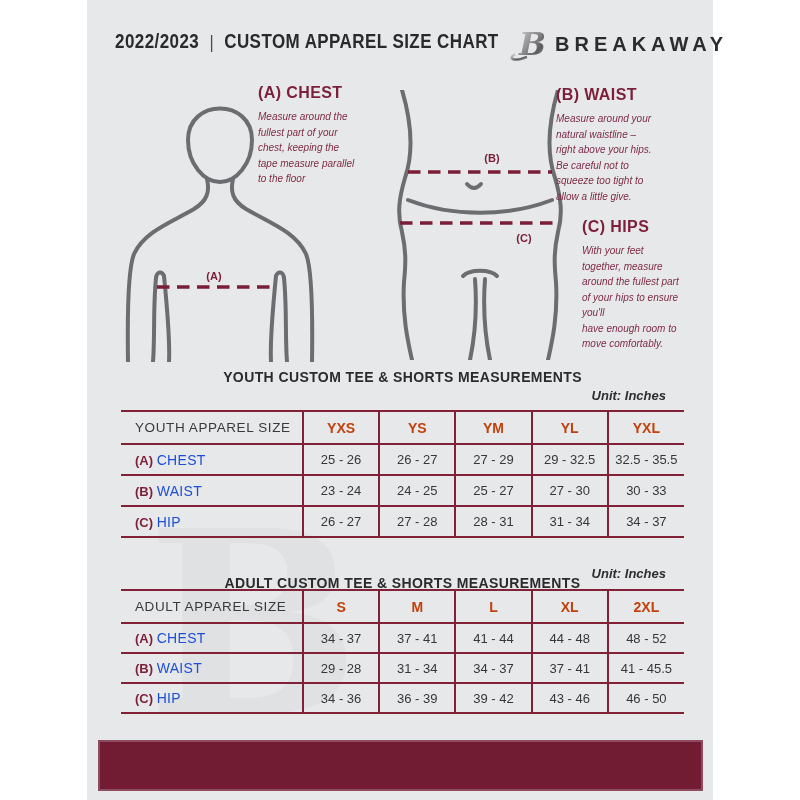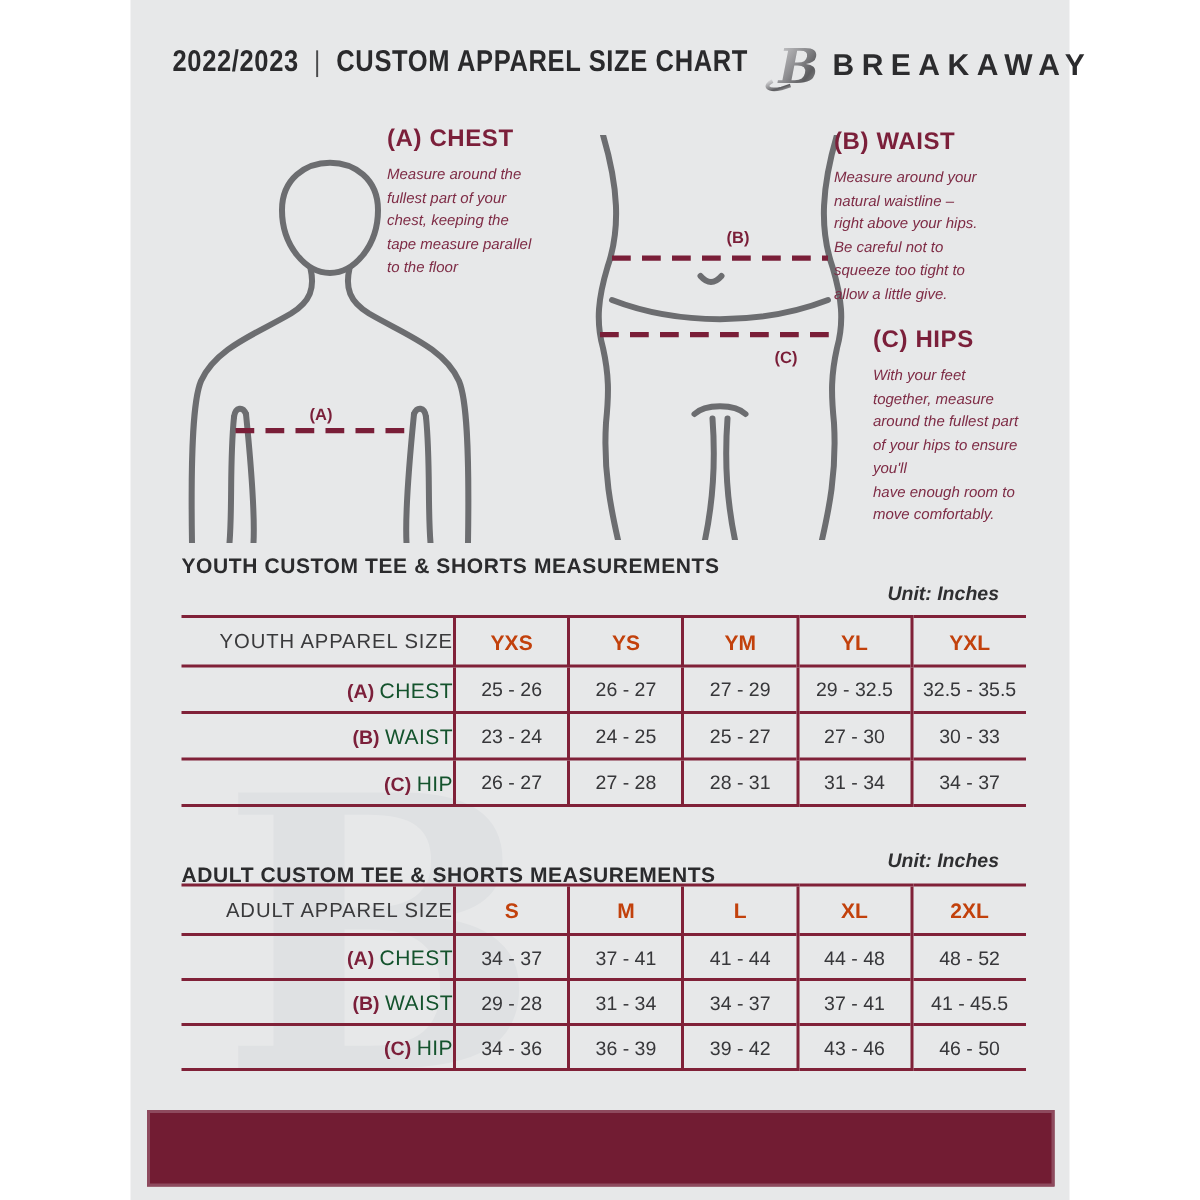--- a/index.html
+++ b/index.html
@@ -45,41 +45,41 @@
 
   
   .fig{position:absolute;z-index:1;}
   .fig-upper{left:33px;top:82px;}
   .fig-lower{left:303px;top:90px;}
   .fig path{fill:none;stroke:var(--figure-gray);stroke-width:4;stroke-linecap:round;stroke-linejoin:round;}
   .fig path.dash{stroke:#7a1e38;stroke-width:3.5;stroke-dasharray:12.5 7.5;stroke-linecap:butt;}
   .fig text{font-family:"Liberation Sans",sans-serif;font-size:11px;font-weight:800;fill:#7a1e38;text-anchor:middle;}
 
   
-  .tbl-title{position:absolute;left:34px;width:563px;z-index:2;text-align:left;
+  .tbl-title{position:absolute;left:34px;width:563px;z-index:2;text-align:center;
              font-size:14px;font-weight:700;letter-spacing:.4px;color:#2b2b2d;}
   .tbl-unit{position:absolute;left:16px;width:563px;z-index:2;text-align:right;
             font-size:13px;font-style:italic;font-weight:600;color:#2f2f31;}
   .yt-title{top:369px;} .yt-unit{top:388px;}
   .ad-title{top:535px;margin-top:40px;} .ad-unit{top:566px;}
 
   table.size-table{position:absolute;left:34px;width:563px;z-index:2;border-collapse:collapse;table-layout:fixed;}
   .yt-table{top:410px;} .ad-table{top:589px;}
   .size-table col.c-label{width:182px;}
   .size-table td{border-top:2px solid var(--table-line);vertical-align:middle;
                  font-size:13px;color:#37373a;text-align:center;height:31px;padding:0;}
   .ad-table td{height:30px;}
   .size-table tr:last-child td{border-bottom:2px solid var(--table-line);}
   .size-table td + td{border-left:2px solid var(--table-line);}
-  .size-table td.lab{text-align:right;padding-left:14px;}
+  .size-table td.lab{text-align:left;padding-left:14px;}
   .size-table tr.hrow td{height:33px;}
   .size-table tr.hrow td.lab{font-size:13.5px;letter-spacing:.6px;color:#3a3a3c;}
   .size-table tr.hrow td:not(.lab){font-weight:700;font-size:14px;color:#c2410c;}
   .size-table .pfx{font-weight:800;color:var(--heading);}
-  .size-table .rlab{font-size:14px;color:#14532d;letter-spacing:.3px;}
+  .size-table .rlab{font-size:14px;color:#1d4ed8;letter-spacing:.3px;}
 
   
   .footer-bar{position:absolute;left:11px;top:740px;width:605px;height:51px;z-index:2;
               background:var(--maroon-bar);border:2px solid #8e4a5e;}
 </style>
 </head>
 <body>
 
 <div class="canvas">
   <div class="document">

